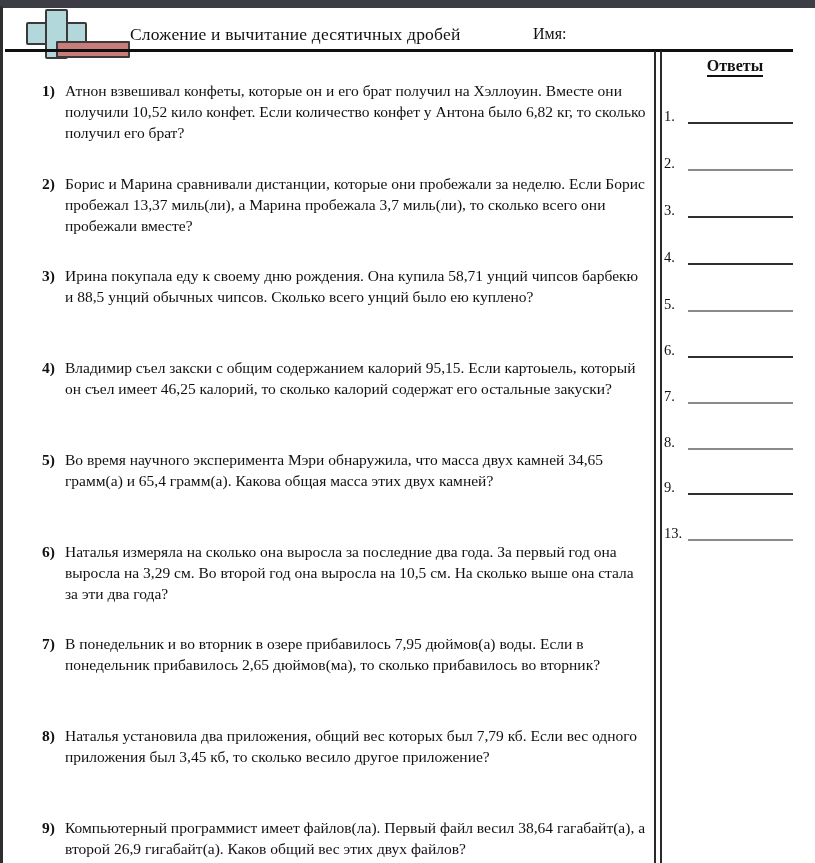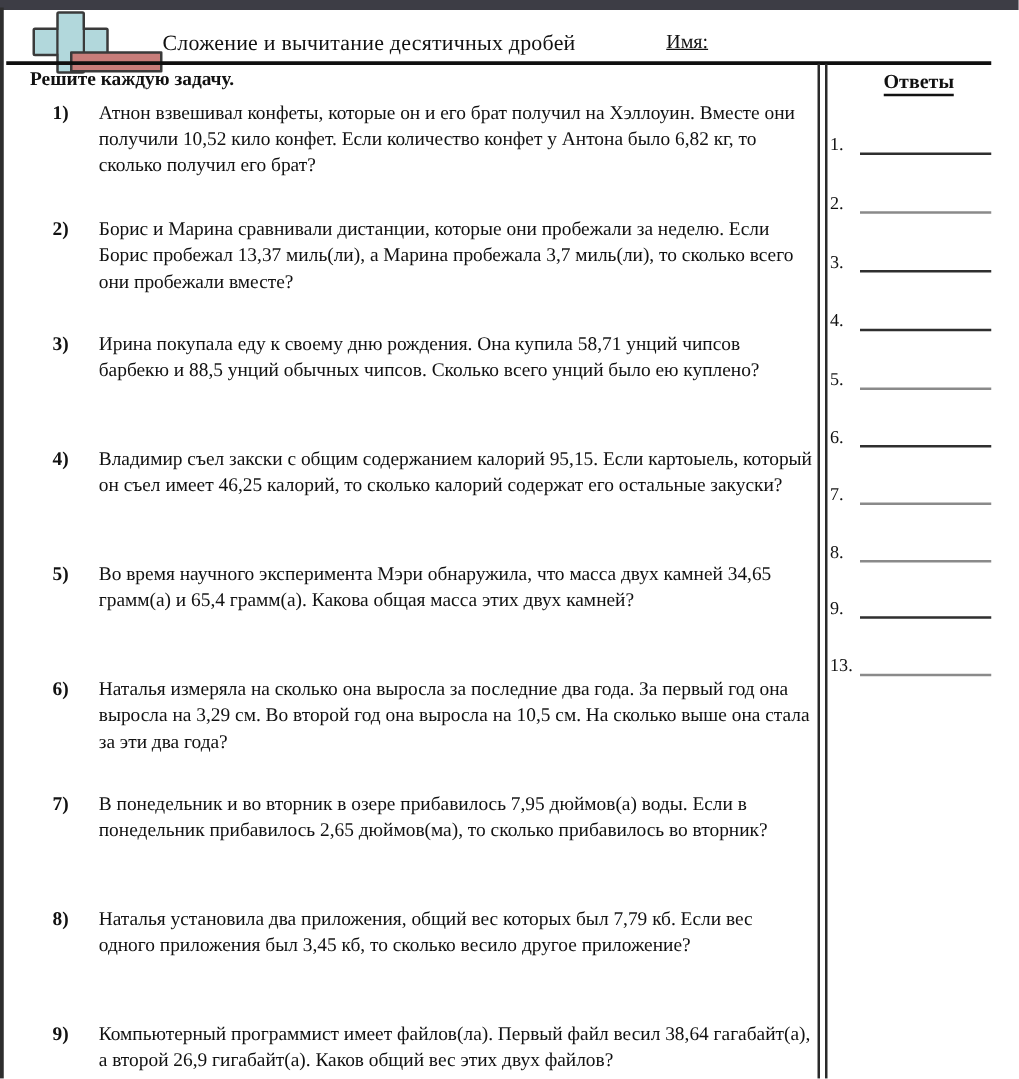--- a/index.html
+++ b/index.html
@@ -11,60 +11,59 @@
   .topbar{position:absolute;left:0;top:0;width:815px;height:8px;background:#3d3d45;}
   .leftborder{position:absolute;left:0;top:6px;width:3px;height:857px;background:#2e2e2e;}
 
   
   .icon-wrap{position:absolute;left:12px;top:5px;width:150px;height:50px;}
   .plus-v{position:absolute;left:33px;top:4px;width:19px;height:46px;border:2px solid #3a3a3a;border-radius:2px;}
   .plus-h{position:absolute;left:14px;top:17px;width:57px;height:19px;border:2px solid #3a3a3a;border-radius:2px;}
   .plus-core{position:absolute;left:35px;top:19px;width:19px;height:19px;}
   .minus-bar{position:absolute;left:44px;top:36px;width:70px;height:13px;border:2px solid #3a3a3a;border-radius:1px;}
   .page-title{position:absolute;left:130px;top:24px;font-size:17.5px;letter-spacing:.2px;white-space:nowrap;}
-  .name-label{position:absolute;left:533px;top:25px;font-size:16px;text-decoration:underline;}
+  .name-label{position:absolute;left:533px;top:25px;font-size:16px;}
   .header-rule{position:absolute;left:5px;top:49px;width:788px;height:3px;background:#0f0f0f;}
   .instructions{position:absolute;left:24px;top:55px;font-size:15.5px;font-weight:bold;}
 
   
   .divider{position:absolute;left:654px;top:51px;width:4px;height:812px;
            border-left:2px solid #2a2a2a;border-right:2px solid #2a2a2a;}
   .answers-heading{position:absolute;left:662px;top:57px;width:146px;text-align:center;
                    font-size:16px;font-weight:bold;}
   .answers-heading span{border-bottom:2px solid #111;padding-bottom:1px;}
   .arow{position:absolute;left:664px;width:131px;height:18px;font-size:14.5px;}
   .anum{position:absolute;left:0;bottom:-1px;}
   .aline{position:absolute;left:24px;right:2px;bottom:0;border-bottom:2px solid #2f2f2f;}
   .arow:nth-child(2) .aline,.arow:nth-child(5) .aline,.arow:nth-child(7) .aline,
   .arow:nth-child(8) .aline,.arow:nth-child(10) .aline{border-bottom-color:#8a8a8a;}
 
   
   .problem{position:absolute;left:33px;width:617px;display:flex;
            font-size:15.5px;line-height:21px;}
   .pnum{flex:0 0 22px;text-align:right;font-weight:bold;}
-  .ptext{flex:1;margin-left:24px;text-align:left;}
+  .ptext{flex:1;margin-left:10px;text-align:left;}
 </style>
 </head>
 <body>
 
 <div id="page">
   <div class="topbar"></div>
   <div class="leftborder"></div>
 
   <div class="icon-wrap">
     <div class="plus-h" style="background:#b2d8dc;"></div>
     <div class="plus-v" style="background:#b2d8dc;"></div>
     <div class="plus-core" style="background:#b2d8dc;"></div>
     <div class="minus-bar" style="background:#c87d7a;"></div>
   </div>
   <div class="page-title">Сложение и вычитание десятичных дробей</div>
   <div class="name-label">Имя:</div>
   <div class="header-rule"></div>
 
-  <div class="instructions">Решите каждую задачу.</div>
 
   <div class="divider"></div>
   <div class="answers-heading">
     <span>Ответы</span>
   </div>
 
   <div>
     <div class="arow" style="top:106px">
         <span class="anum">1.</span>
         <span class="aline"></span>

